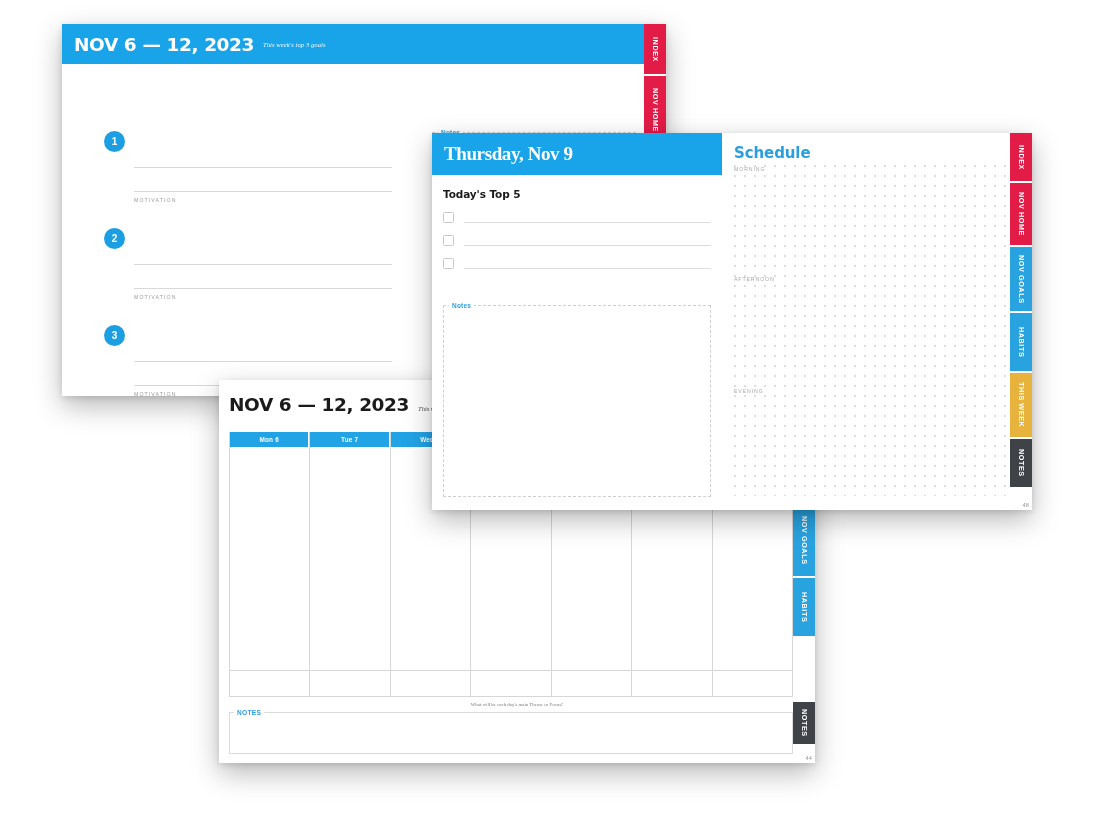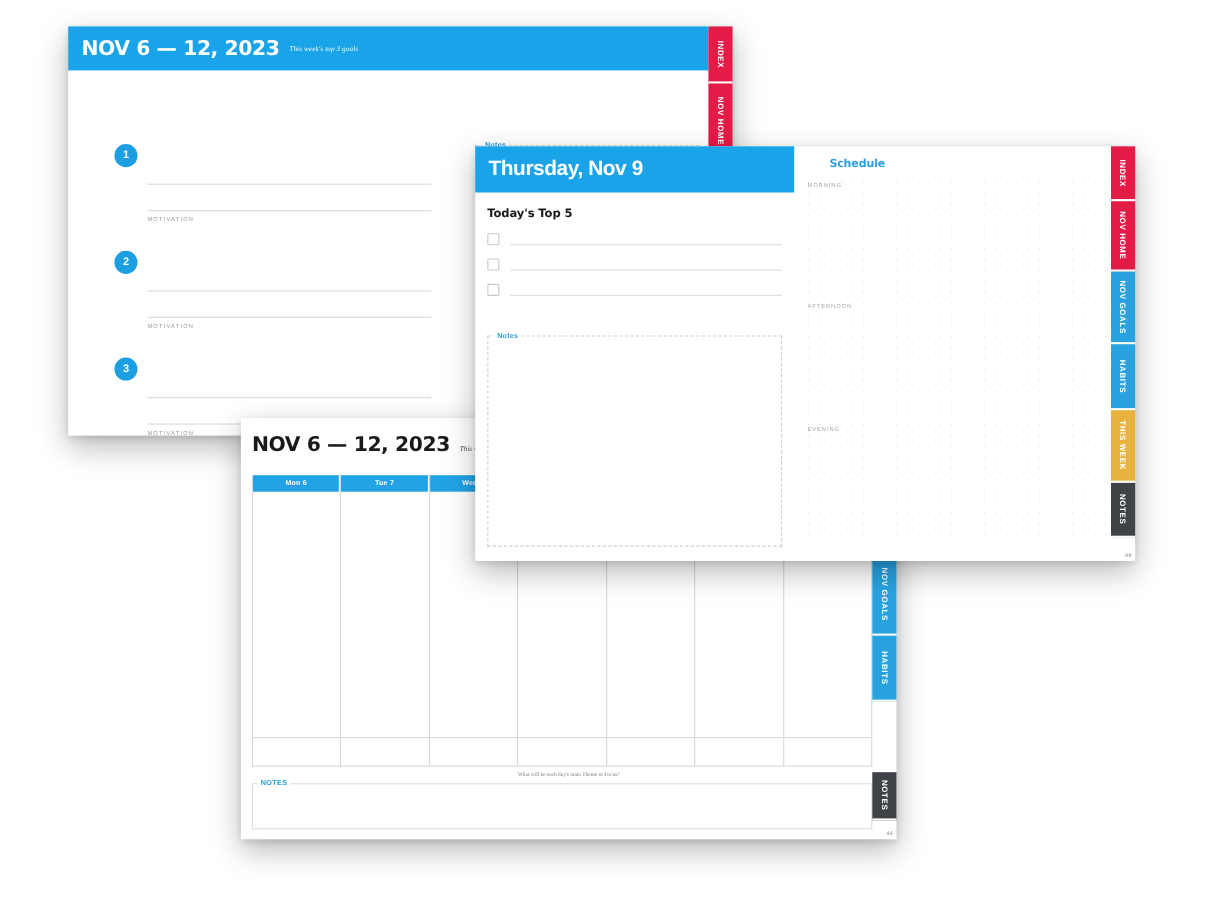--- a/index.html
+++ b/index.html
@@ -265,21 +265,21 @@
     display: flex;
     align-items: center;
     padding-left: 12px;
     box-sizing: border-box;
   }
   #card-daily .d-title {
     color: #ffffff;
     font-size: 19px;
     font-weight: bold;
     letter-spacing: -0.4px;
-    font-family: Liberation Sans, sans-serif;
+    font-family: Liberation Serif, serif;
   }
   .top3-title {
     margin: 13px 0 0 11px;
     font-size: 10.5px;
     font-weight: bold;
     color: #1a1a1a;
     font-family: "DejaVu Sans", sans-serif;
     letter-spacing: -0.1px;
   }
   .task-row {
@@ -315,25 +315,24 @@
     left: 290px;
     top: 0;
     right: 22px;
     bottom: 0;
   }
   .sched-title {
     position: absolute;
     left: 12px;
     top: 11px;
     color: #2a9fe0;
-    font-size: 10px;
+    font-size: 15px;
     font-weight: bold;
     font-family: "DejaVu Sans", sans-serif;
     letter-spacing: -0.1px;
-    margin-left: 20px;
   }
   .sched-slot {
     position: absolute;
     left: 12px;
     font-size: 5.2px;
     color: #a7a7a7;
     letter-spacing: 0.9px;
   }
   .dotgrid {
     position: absolute;

